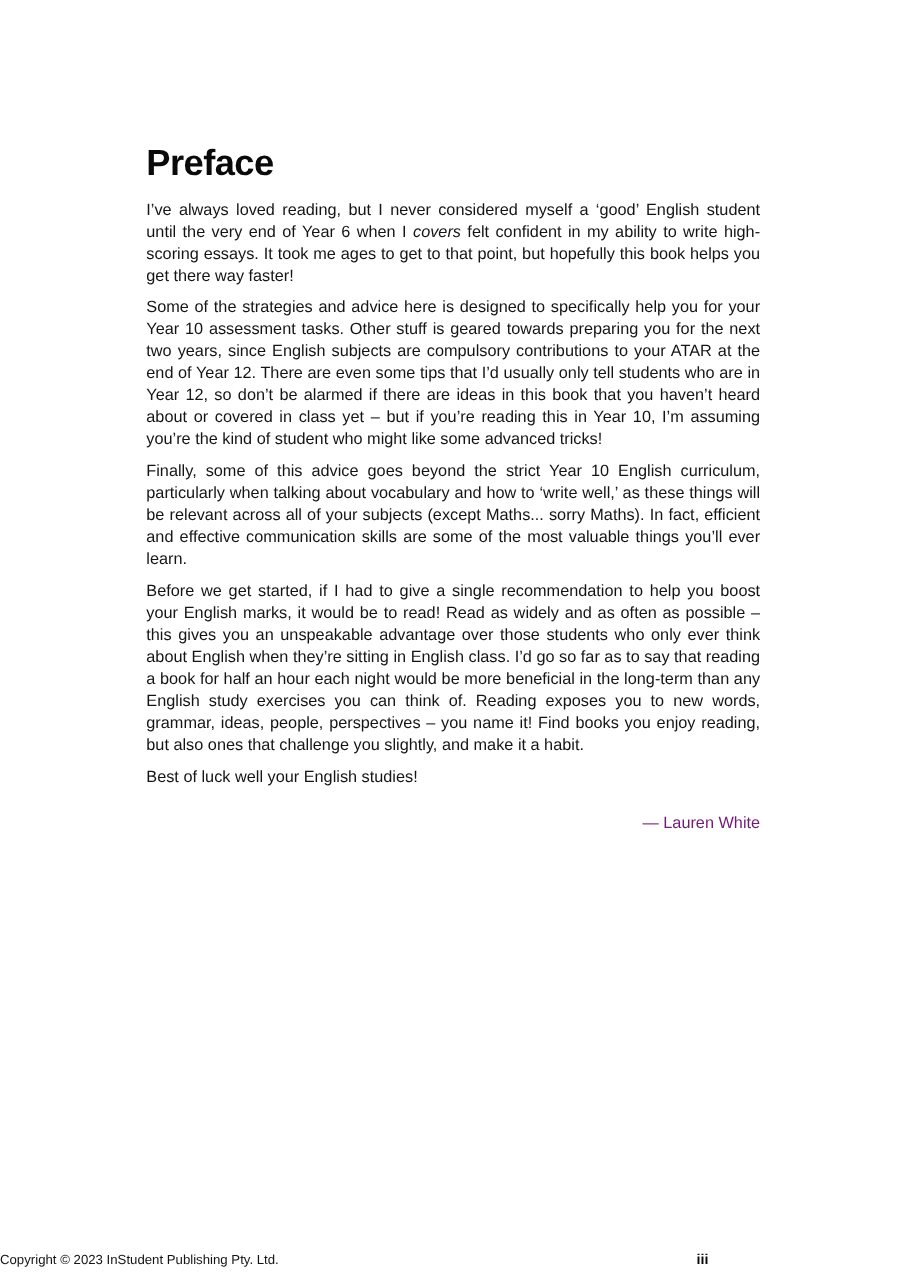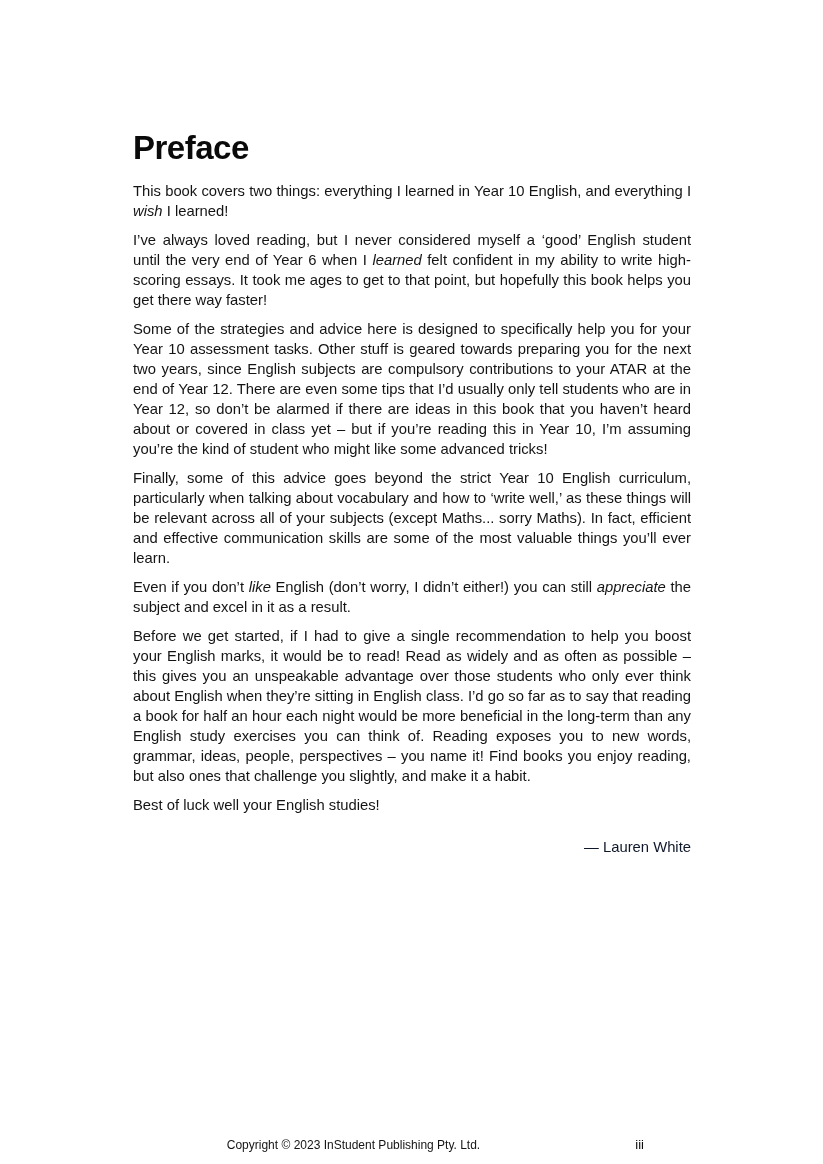--- a/index.html
+++ b/index.html
@@ -37,52 +37,49 @@
     text-align: justify;
     color: #141414;
   }
   .para .it { font-style: italic; }
   .para .bd { font-weight: normal; }
   .signature {
     margin-top: 22px;
     font-size: 14.8px;
     line-height: 20px;
     text-align: right;
-    color: #0f172a;
+    color: #701a75;
   }
   .footer-copyright {
     position: absolute;
     left: 0;
     bottom: 12px;
     width: 100%;
-    text-align: center;
     font-size: 12px;
     color: #141414;
   }
   .footer-pagenum {
     position: absolute;
     right: 63px;
     bottom: 12px;
     font-size: 13px;
-    font-weight: normal;
+    font-weight: bold;
     color: #0a0a0a;
   }
 </style>
 </head>
 <body>
 
 <div class="page">
   <div class="content">
     <h1 class="title">Preface</h1>
     <div>
-        <p class="para"><span>This book covers two things: everything I learned in Year 10 English, and everything I </span><span class="it">wish</span><span> I learned!</span></p>
-        <p class="para"><span>I’ve always loved reading, but I never considered myself a ‘good’ English student until the very end of Year 6 when I </span><span class="it">learned</span><span> felt confident in my ability to write high-scoring essays. It took me ages to get to that point, but hopefully this book helps you get there way faster!</span></p>
+        <p class="para"><span>I’ve always loved reading, but I never considered myself a ‘good’ English student until the very end of Year 6 when I </span><span class="it">covers</span><span> felt confident in my ability to write high-scoring essays. It took me ages to get to that point, but hopefully this book helps you get there way faster!</span></p>
         <p class="para"><span>Some of the strategies and advice here is designed to specifically help you for your Year 10 assessment tasks. Other stuff is geared towards preparing you for the next two years, since English subjects are compulsory contributions to your ATAR at the end of Year 12. There are even some tips that I’d usually only tell students who are in Year 12, so don’t be alarmed if there are ideas in this book that you haven’t heard about or covered in class yet – but if you’re reading this in Year 10, I’m assuming you’re the kind of student who might like some advanced tricks!</span></p>
         <p class="para"><span>Finally, some of this advice goes beyond the strict Year 10 English curriculum, particularly when talking about vocabulary and how to ‘write well,’ as these things will be relevant across all of your subjects (except Maths... sorry Maths). In fact, efficient and effective communication skills are some of the most valuable things you’ll ever learn.</span></p>
-        <p class="para"><span>Even if you don’t </span><span class="it">like</span><span> English (don’t worry, I didn’t either!) you can still </span><span class="it">appreciate</span><span> the subject and excel in it as a result.</span></p>
         <p class="para"><span>Before we get started, if I had to give a single recommendation to help you boost your English marks, it would be to </span><span class="bd">read</span><span>! Read as widely and as often as possible – this gives you an unspeakable advantage over those students who only ever think about English when they’re sitting in English class. I’d go so far as to say that reading a book for half an hour each night would be more beneficial in the long-term than any English study exercises you can think of. Reading exposes you to new words, grammar, ideas, people, perspectives – you name it! Find books you enjoy reading, but also ones that challenge you slightly, and make it a habit.</span></p>
         <p class="para"><span>Best of luck well your English studies!</span></p>
       </div>
     <div class="signature">— Lauren White</div>
   </div>
   <div class="footer-copyright">Copyright © 2023 InStudent Publishing Pty. Ltd.</div>
   <div class="footer-pagenum">iii</div>
 </div>
 
 </body></html>

